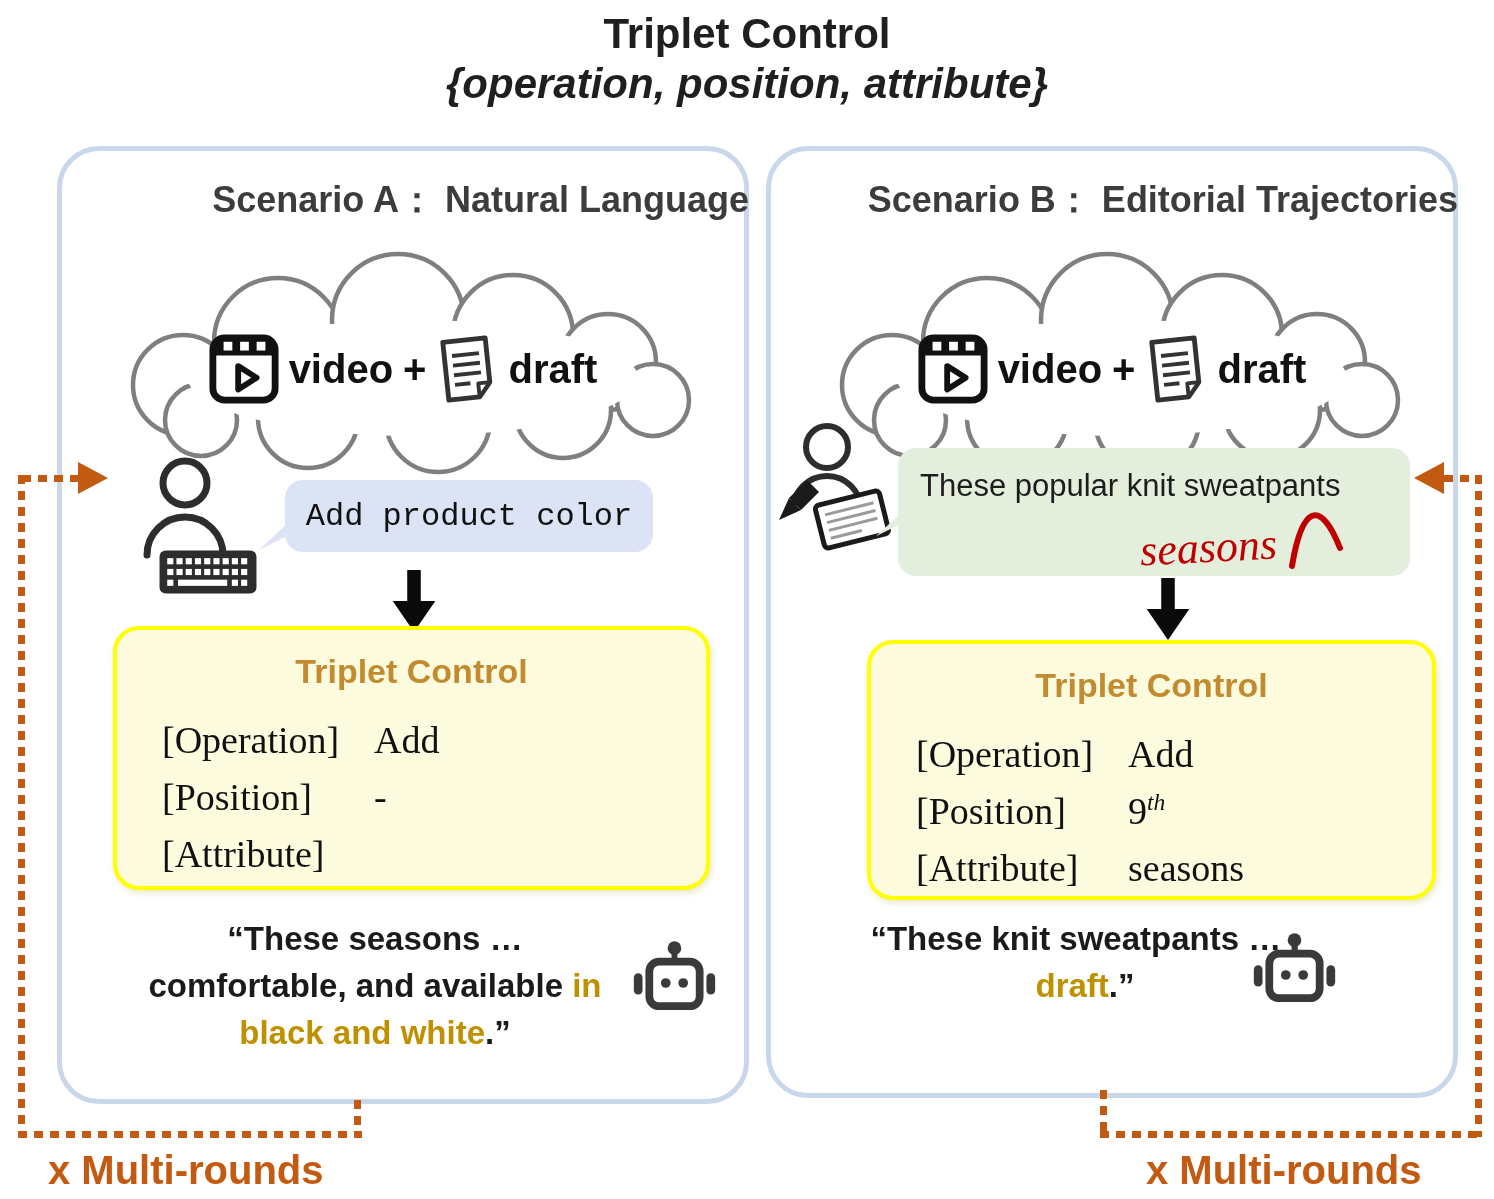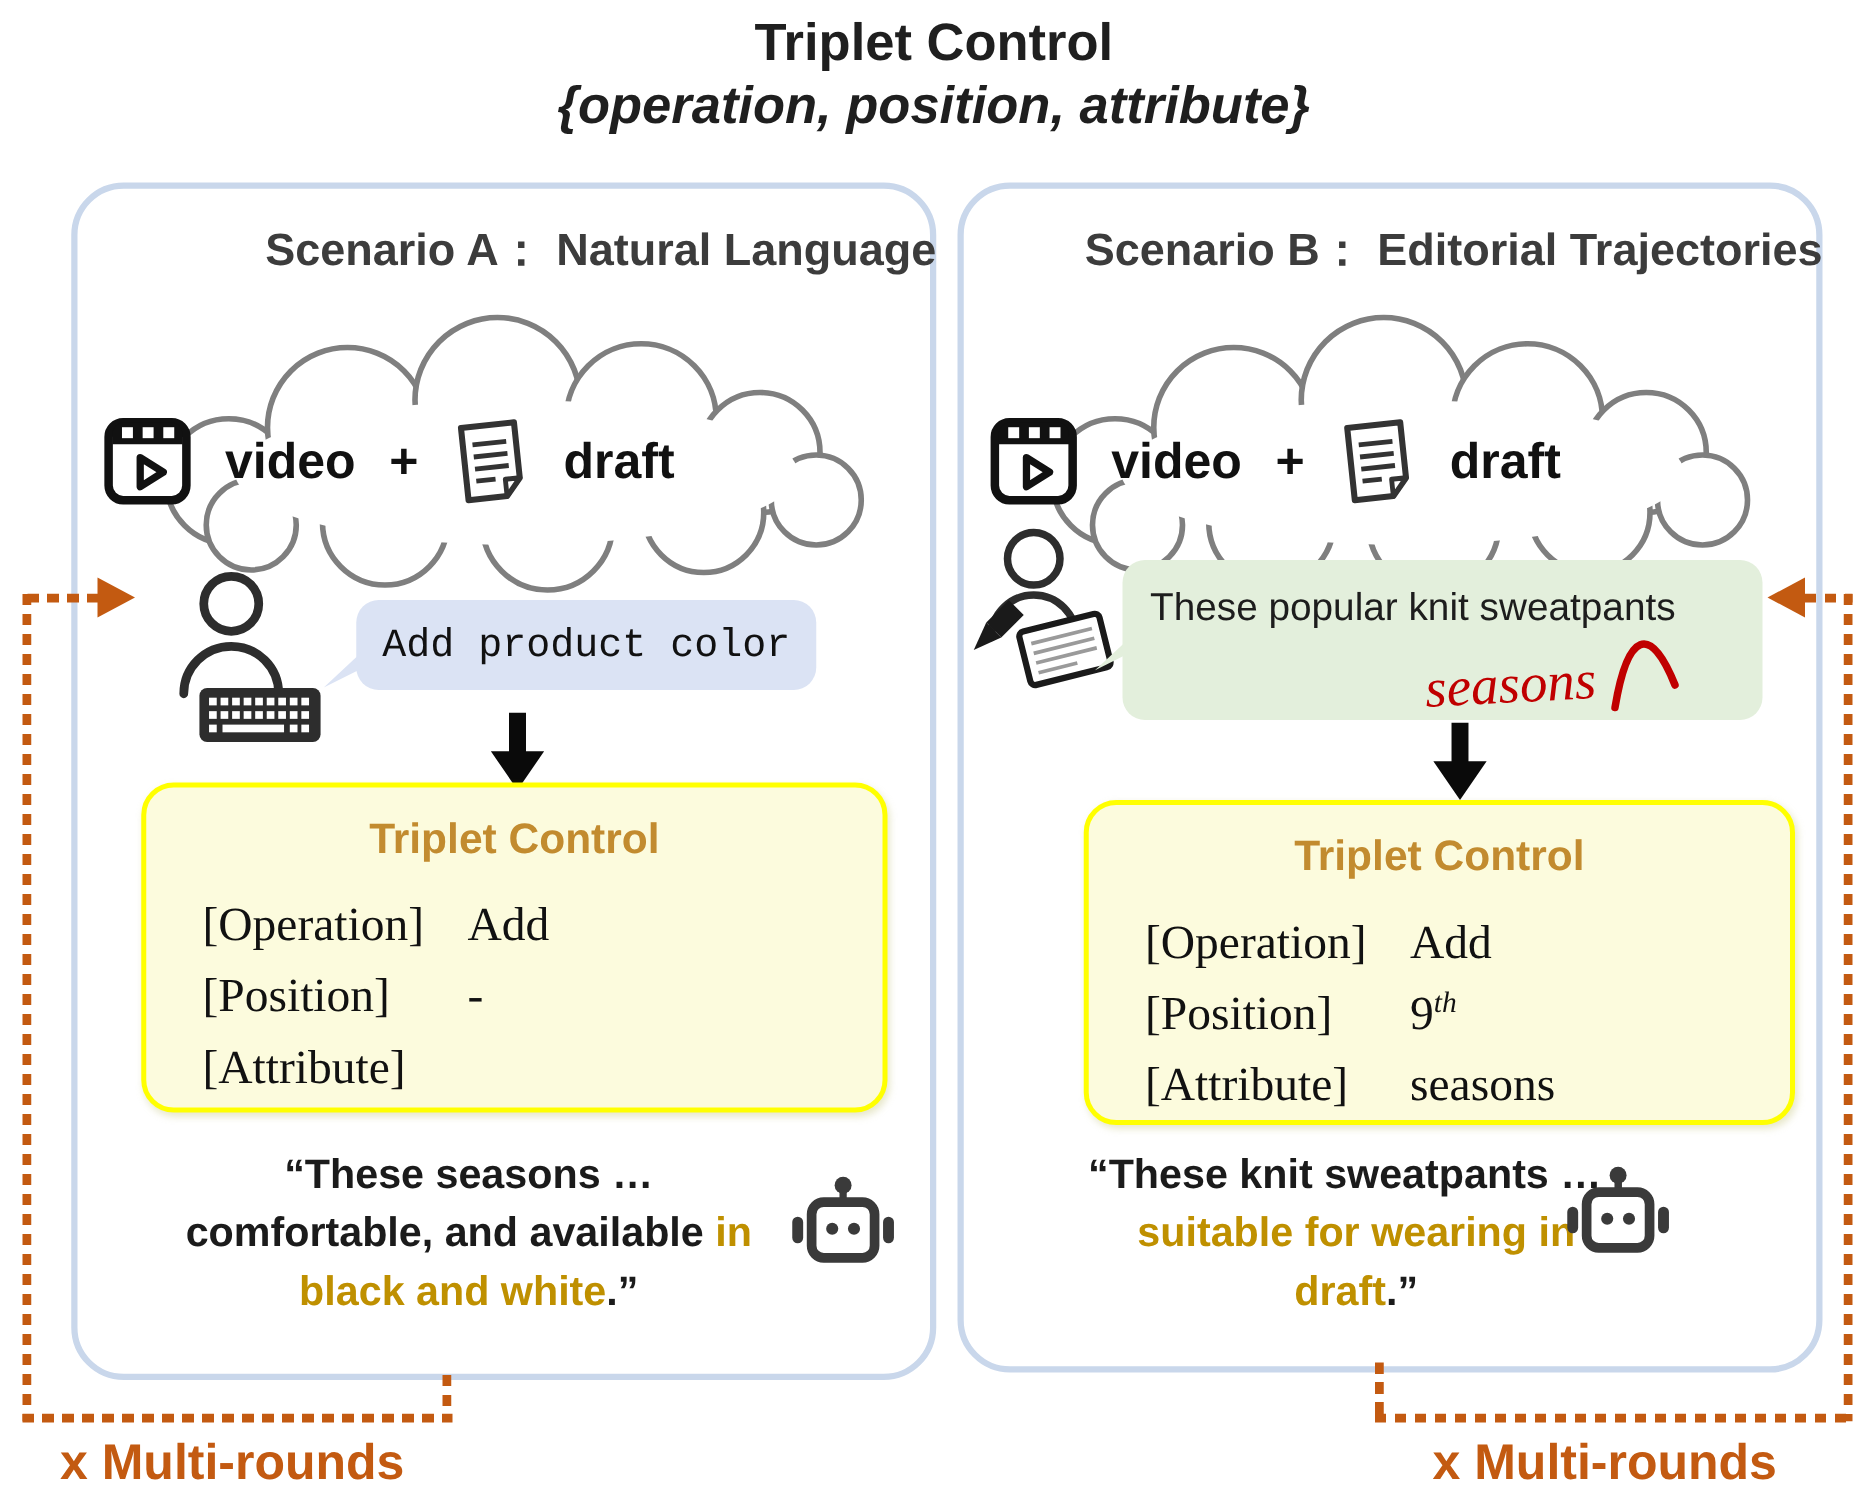--- a/index.html
+++ b/index.html
@@ -12,21 +12,21 @@
   .title2{top:60px;left:0;width:100%;text-align:center;font-size:42px;font-weight:bold;font-style:italic;color:#1f1f1f;}
 
   
   .panel{border:5px solid #C9D7EB;border-radius:42px;background:#fff;}
   .panel-a{left:57px;top:146px;width:682px;height:948px;}
   .panel-b{left:766px;top:146px;width:682px;height:942px;}
   .scenario-header{text-align:right;font-size:36px;font-weight:bold;color:#3c3c3c;white-space:nowrap;}
 
   
   .cloud-wrap{width:640px;height:225px;}
-  .cloud-content{display:flex;align-items:center;gap:27px;width:640px;height:210px;padding-top:14px;}
+  .cloud-content{display:flex;align-items:center;justify-content:center;gap:10px;width:640px;height:210px;padding-top:14px;}
   .cloud-label{font-size:40px;font-weight:bold;color:#111;}
 
   
   .bubble{border-radius:18px;}
   .bubble-blue{background:#DBE3F4;width:368px;height:72px;display:flex;align-items:center;justify-content:center;
                font-size:32px;color:#111;font-family:Liberation Mono, monospace;}
   .bubble-green{background:#E3EFDC;width:512px;height:128px;padding:14px 0 0 22px;box-sizing:border-box;
                 font-size:31px;color:#1d1d1d;line-height:47px;}
   .annotation-red{font-family:"Liberation Serif",serif;font-style:italic;font-size:44px;color:#C00000;transform:rotate(-3deg);}
 
@@ -268,21 +268,20 @@
       </div>
       <div class="triplet-row">
         <span class="triplet-label">[Attribute]</span>
         <span class="triplet-value">seasons</span>
       </div>
     </div>
   </div>
 
   <div class="abs output" style="left:800px;top:915px;width:570px;">
     <div><span>“These knit sweatpants … ,</span></div>
-    <div><span class="gold">suitable for wearing in</span></div>
     <div>
       <span class="gold">draft</span><span>.”</span>
     </div>
   </div>
   <svg class="abs" style="left:1248px;top:930px;" width="92" height="90" viewBox="0 0 95 92">
     <line x1="48" y1="26" x2="48" y2="14" stroke="#3a3a3a" stroke-width="6"></line>
     <circle cx="48" cy="10" r="7" fill="#3a3a3a"></circle>
     <rect x="22" y="24" width="52" height="46" rx="10" fill="#fff" stroke="#3a3a3a" stroke-width="8"></rect>
     <circle cx="39" cy="46" r="5" fill="#3a3a3a"></circle>
       <circle cx="57" cy="46" r="5" fill="#3a3a3a"></circle>

